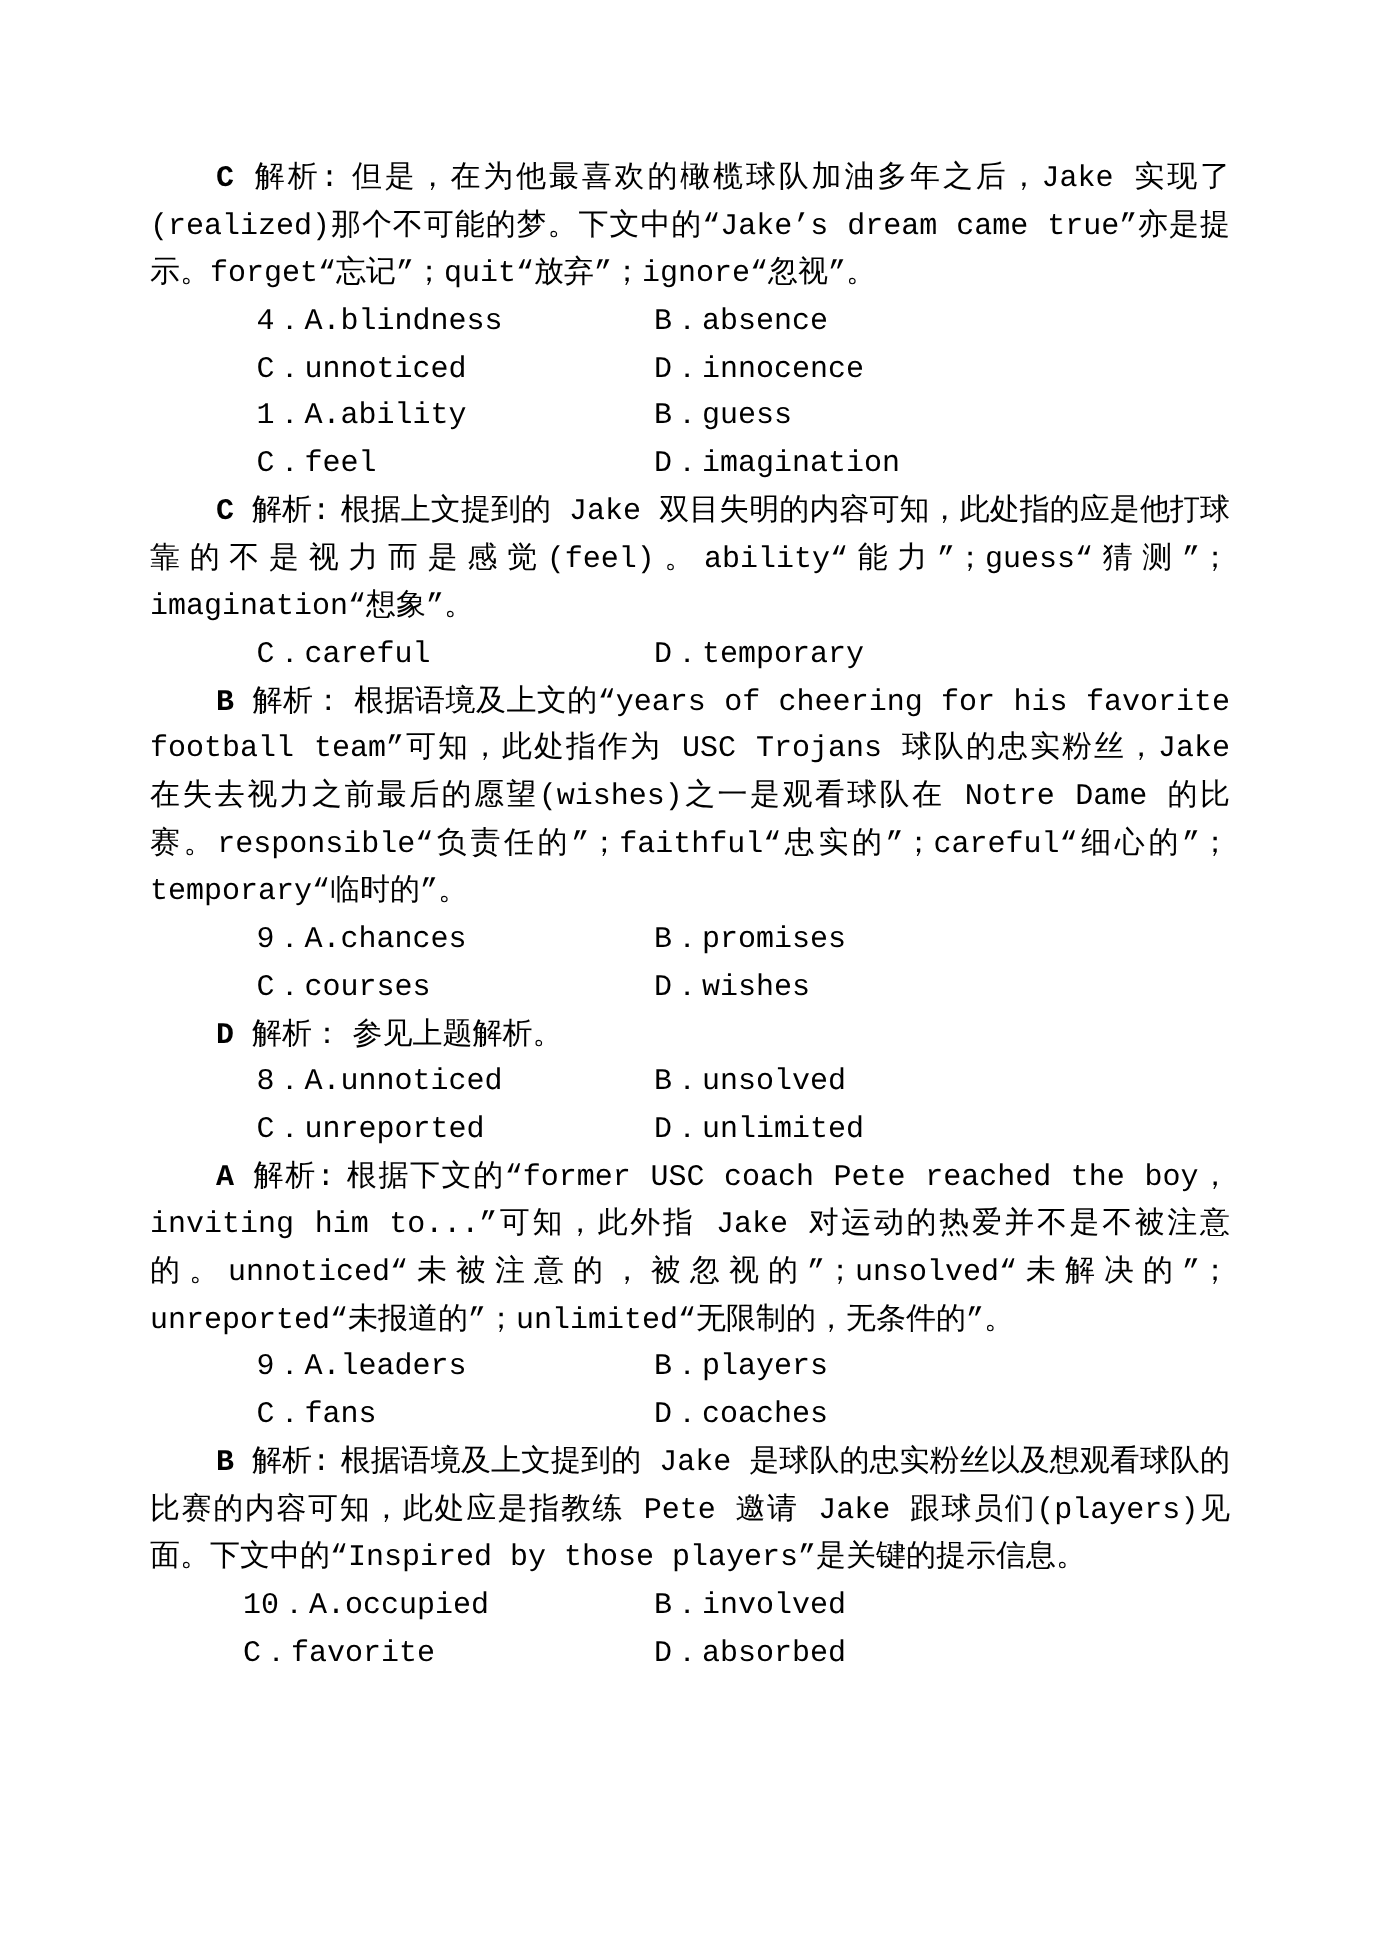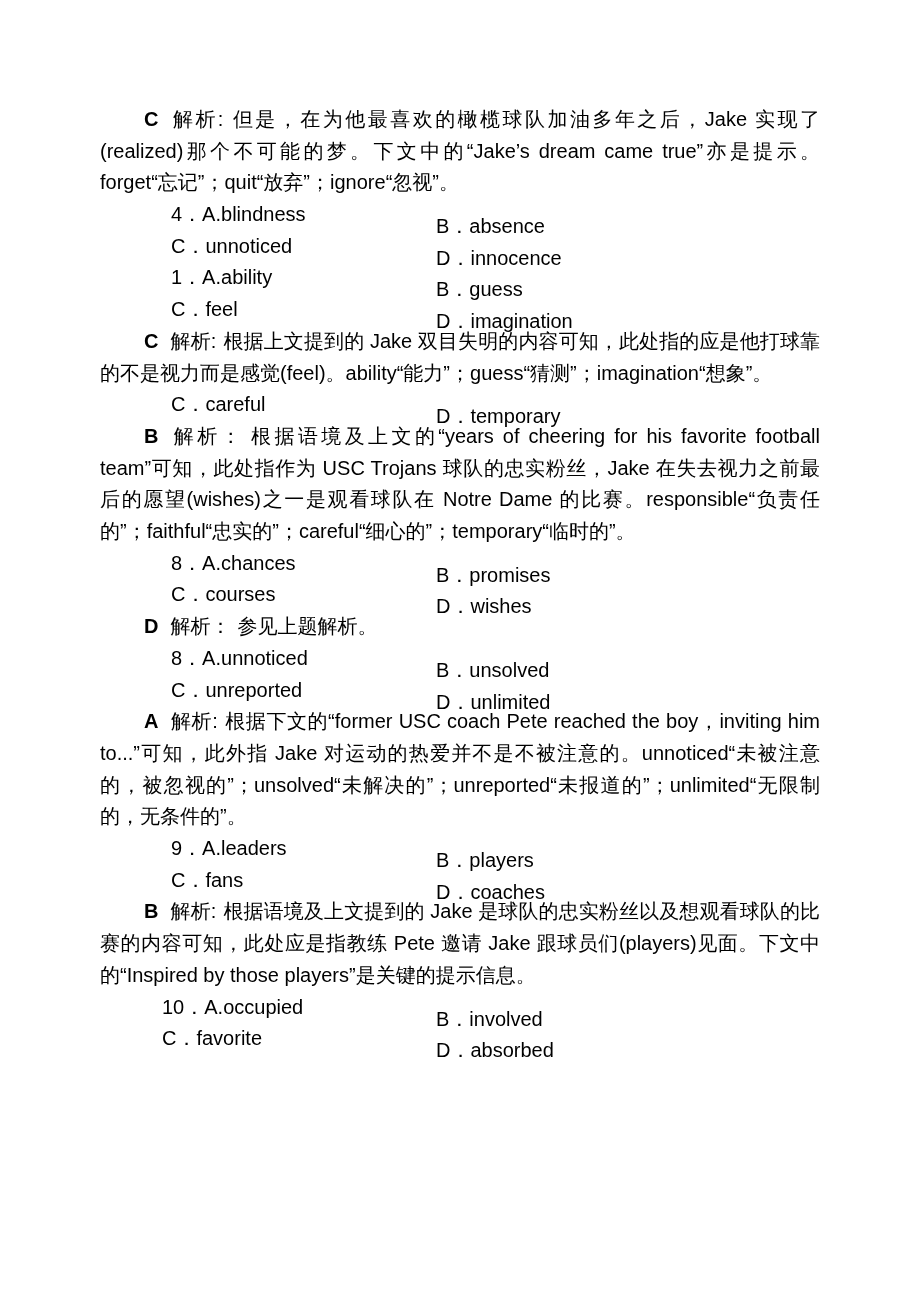--- a/index.html
+++ b/index.html
@@ -2,21 +2,21 @@
 <html><head>
 <meta charset="utf-8">
 <style>
   html, body { margin: 0; padding: 0; background: #ffffff; }
   .page {
     position: relative;
     width: 920px;
     height: 1302px;
     background: #ffffff;
     overflow: hidden;
-    font-family: Liberation Sans, sans-serif;
+    font-family: Liberation Mono, monospace;
     color: #000000;
   }
   .content {
     position: absolute;
     left: 100px;
     top: 104px;
     width: 720px;
     font-size: 20px;
     line-height: 31.7px;
     text-align: justify;
@@ -32,21 +32,21 @@
   p.expl .label {
     margin-right: 7px;
   }
   .opt-row {
     position: relative;
     height: 31.7px;
     text-align: center;
     white-space: nowrap;
   }
   .opt-left  { position: absolute; left: 71px; top: 0; }
-  .opt-right { position: absolute; left: 336px; top: 12px; }
+  .opt-right { position: absolute; left: 336px; top: 0; }
   .opt-row.wide .opt-left { left: 62px; }
 </style>
 </head>
 <body>
 
 <div class="page">
   <div class="content" id="doc">
       <p class="expl"><b class="ans">C</b><span class="label">解析:</span><span class="txt">但是，在为他最喜欢的橄榄球队加油多年之后，Jake 实现了(realized)那个不可能的梦。下文中的“Jake’s dream came true”亦是提示。forget“忘记”；quit“放弃”；ignore“忽视”。</span></p>
       <div class="opt-row">
         <span class="opt-left">4．A.blindness</span>
@@ -64,21 +64,21 @@
         <span class="opt-left">C．feel</span>
         <span class="opt-right">D．imagination</span>
       </div>
       <p class="expl"><b class="ans">C</b><span class="label">解析:</span><span class="txt">根据上文提到的 Jake 双目失明的内容可知，此处指的应是他打球靠的不是视力而是感觉(feel)。ability“能力”；guess“猜测”；imagination“想象”。</span></p>
       <div class="opt-row">
         <span class="opt-left">C．careful</span>
         <span class="opt-right">D．temporary</span>
       </div>
       <p class="expl"><b class="ans">B</b><span class="label">解析：</span><span class="txt">根据语境及上文的“years of cheering for his favorite football team”可知，此处指作为 USC Trojans 球队的忠实粉丝，Jake 在失去视力之前最后的愿望(wishes)之一是观看球队在 Notre Dame 的比赛。responsible“负责任的”；faithful“忠实的”；careful“细心的”；temporary“临时的”。</span></p>
       <div class="opt-row">
-        <span class="opt-left">8．A.chances</span>
+        <span class="opt-left">9．A.chances</span>
         <span class="opt-right">B．promises</span>
       </div>
       <div class="opt-row">
         <span class="opt-left">C．courses</span>
         <span class="opt-right">D．wishes</span>
       </div>
       <p class="expl"><b class="ans">D</b><span class="label">解析：</span><span class="txt">参见上题解析。</span></p>
       <div class="opt-row">
         <span class="opt-left">8．A.unnoticed</span>
         <span class="opt-right">B．unsolved</span>

